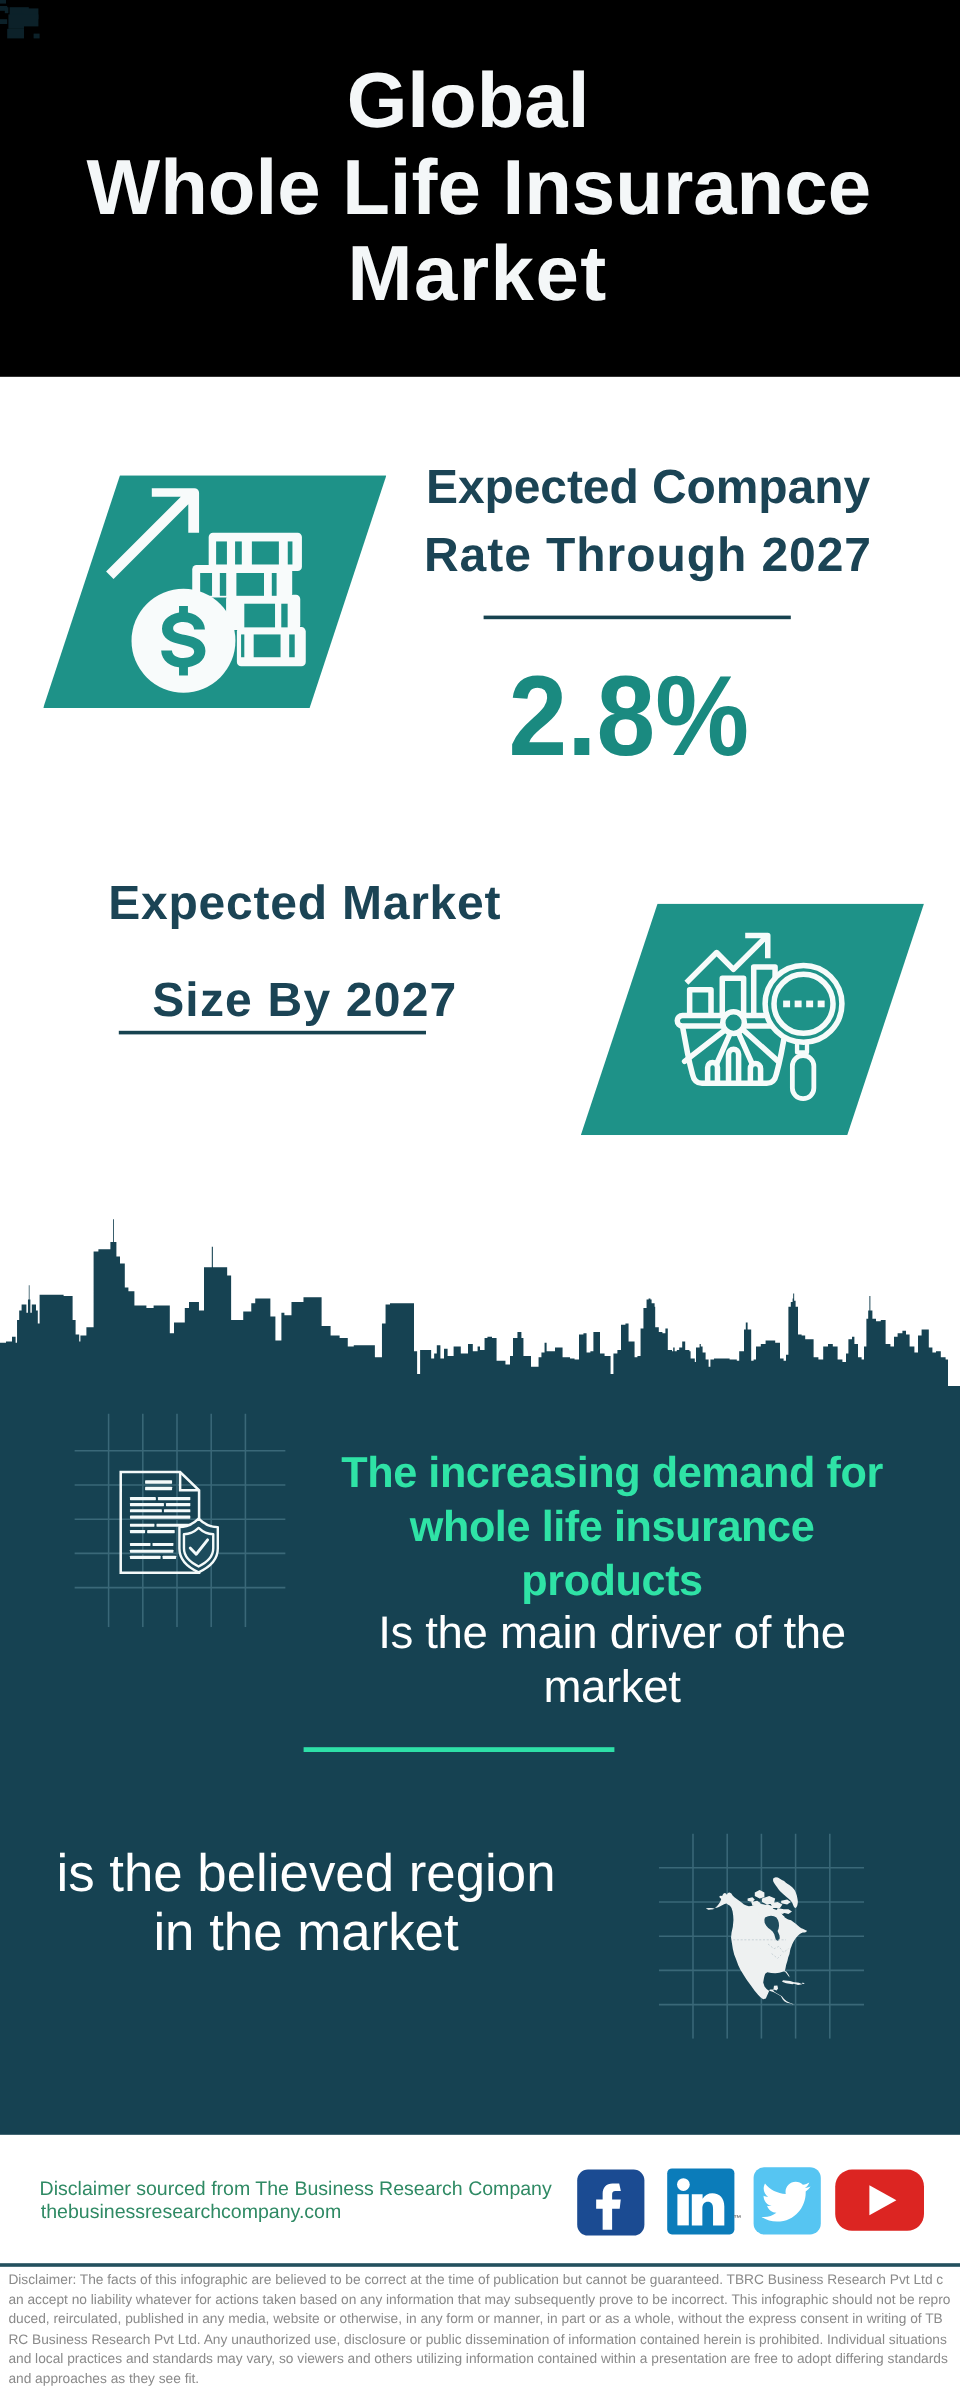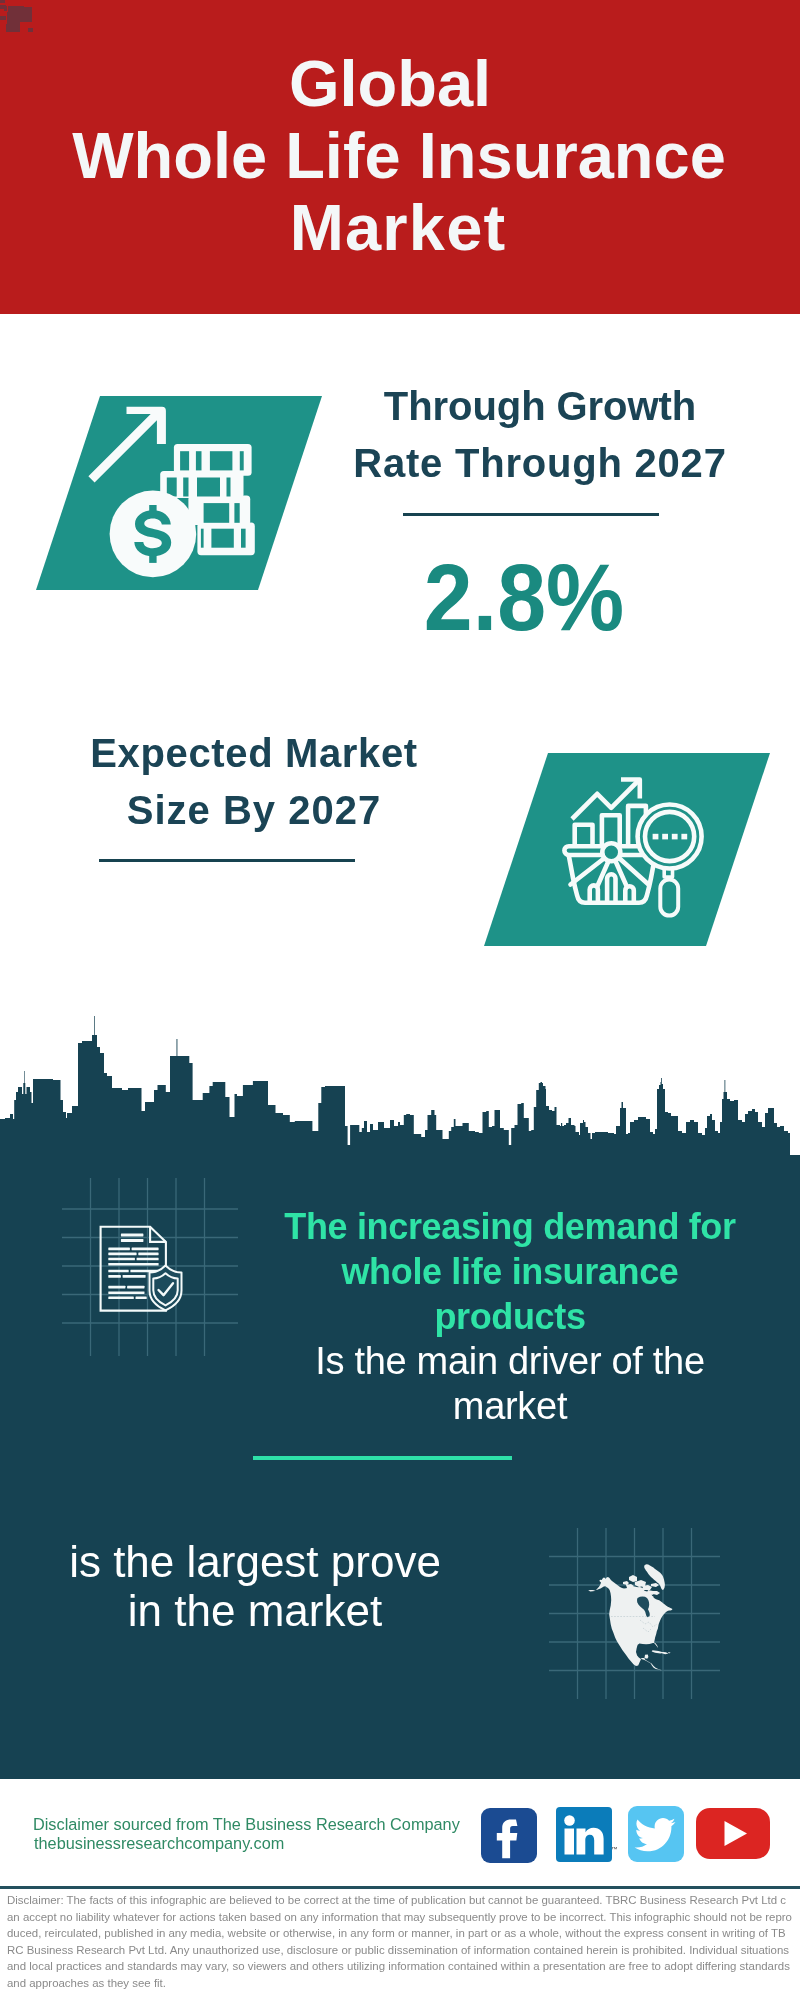--- a/index.html
+++ b/index.html
@@ -1,21 +1,21 @@
 <!DOCTYPE html>
 <html><head>
 <meta charset="utf-8">
 <style>
   html,body{margin:0;padding:0;}
   body{width:800px;height:2000px;background:#ffffff;font-family:"Liberation Sans",sans-serif;overflow:hidden;
        -webkit-font-smoothing:antialiased;}
   .page{position:relative;width:800px;height:2000px;background:#fff;overflow:hidden;}
 
   
-  .header{position:absolute;left:0;top:0;width:800px;height:314px;background:#b91c1c;overflow:hidden;}
+  .header{position:absolute;left:0;top:0;width:800px;height:314px;background:#000000;overflow:hidden;}
   .title{position:absolute;left:0;width:800px;color:#f4f7f8;font-weight:700;font-size:65px;line-height:65px;text-align:center;}
   .t1{top:51px;left:-10px;} .t2{top:123px;left:-1px;} .t3{top:195px;left:-2px;letter-spacing:1.2px;}
 
   
   .para{position:absolute;background:#1e9288;}
   .stat-label{position:absolute;color:#1b4455;font-weight:700;font-size:40px;line-height:57px;text-align:center;}
   .divider{position:absolute;height:3px;background:#174350;}
   .stat-value{position:absolute;color:#1a8a80;font-weight:700;text-align:center;}
 
   
@@ -91,29 +91,29 @@
         <circle cx="116.9" cy="137.9" r="43.3"></circle>
         <g fill="#1e9288">
           <rect x="113.2" y="109.0" width="7.4" height="7.0"></rect>
           <rect x="113.2" y="159.5" width="7.4" height="7.4"></rect>
           <path d="M116.9,114.3 c-10.2,0 -17.9,5.8 -17.9,13.7 c0,8.1 7.3,11.4 15.9,13.1 c7.8,1.6 10.9,2.9 10.9,6.0 c0,3.1 -3.7,5.2 -9.0,5.2 c-5.6,0 -9.3,-2.5 -9.5,-6.3 h-9.0 c0.3,8.5 7.9,14.3 18.5,14.3 c10.6,0 18.4,-5.4 18.4,-13.7 c0,-8.3 -7.2,-11.6 -16.5,-13.4 c-7.8,-1.6 -10.4,-2.9 -10.4,-5.7 c0,-2.9 3.4,-5.1 8.5,-5.1 c5.2,0 8.7,2.5 9.0,6.1 h9.0 c-0.4,-8.1 -7.7,-14.2 -18.0,-14.2 Z"></path>
         </g>
       </g>
     </svg>
   </div>
   <div class="stat-label" style="left:330px;top:378px;width:420px;">
-    <div style="letter-spacing:-0.07px;">Through Growth</div>
+    <div style="letter-spacing:-0.07px;">Expected Company</div>
     <div style="letter-spacing:0.78px;">Rate Through 2027</div>
   </div>
   <div class="divider" style="left:403px;top:513px;width:256px;"></div>
   <div class="stat-value" style="left:314px;top:550px;width:420px;font-size:95px;line-height:95px;transform:scaleX(0.925);transform-origin:50% 50%;">2.8%</div>
 
   <div class="stat-label" style="left:44px;top:725px;width:420px;">
     <div style="letter-spacing:0.64px;">Expected Market</div>
-    <div style="letter-spacing:1.0px;">Size By 2027</div>
+    <div style="letter-spacing:1.0px;margin-top:24px;">Size By 2027</div>
   </div>
   <div class="divider" style="left:99px;top:859px;width:256px;"></div>
   <div class="para" style="left:484px;top:753px;width:286px;height:193px;clip-path:polygon(64px 0,286px 0,222px 193px,0 193px);">
     <svg width="286" height="193" viewBox="0 0 286 193">
       <g fill="none" stroke="#f6fbfa" stroke-width="4.6" stroke-linejoin="round" stroke-linecap="butt">
         <polyline points="88.0,66.0 113.2,40.8 127.2,54.8 154.5,27.5"></polyline>
         <polyline points="137.0,26.5 155.8,26.5 155.8,45.5"></polyline>
         <rect x="90.7" y="71.7" width="17.8" height="29.5"></rect>
         <rect x="117.9" y="62.3" width="17.8" height="38.9"></rect>
         <rect x="144.1" y="52.9" width="17.8" height="48.3"></rect>
@@ -209,21 +209,21 @@
     <div style="font-size:38px;line-height:45px;letter-spacing:-0.3px;">
       <div>Is the main driver of the</div>
       <div>market</div>
     </div>
   </div>
 
   <div class="teal-rule" style="left:253px;top:1456px;width:259px;"></div>
 
   <div class="insight" style="left:5px;top:1537px;width:500px;">
     <div style="font-size:44px;line-height:49px;letter-spacing:0px;">
-      <div>is the largest prove</div>
+      <div>is the believed region</div>
       <div>in the market</div>
     </div>
   </div>
   <div class="gridbox" style="left:549px;top:1528px;width:171px;height:171px;">
     <svg width="171" height="171" viewBox="0 0 171 171">
       <g stroke="#3a6878" stroke-width="1.3" fill="none">
         <line x1="28.5" y1="0" x2="28.5" y2="171"></line>
           <line x1="57" y1="0" x2="57" y2="171"></line>
         <line x1="85.5" y1="0" x2="85.5" y2="171"></line>
           <line x1="114" y1="0" x2="114" y2="171"></line>

